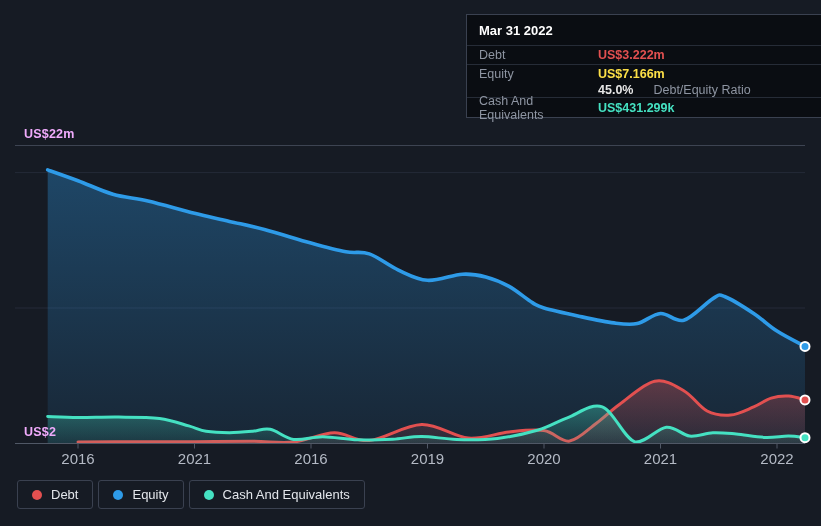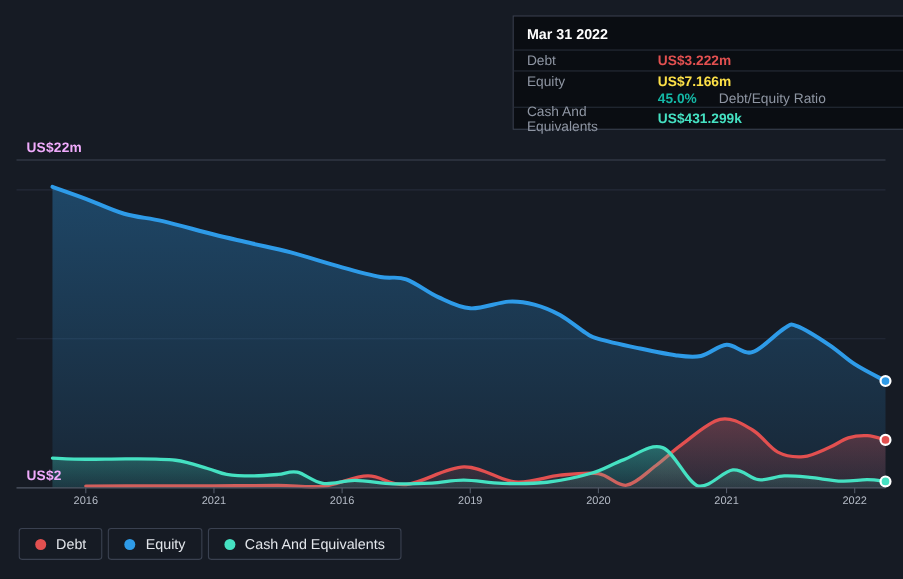--- a/index.html
+++ b/index.html
@@ -7,33 +7,33 @@
     position:relative;width:821px;height:526px;overflow:hidden;
     background:#161b24;font-family:"Liberation Sans",sans-serif;
   }
   #chart{position:absolute;left:0;top:0;}
   .y-label{
     position:absolute;left:24px;font-size:12.5px;font-weight:bold;
     color:#f0abfc;letter-spacing:.2px;
   }
   #x-labels .x-label{
     position:absolute;top:450px;transform:translateX(-50%);
-    font-size:10px;color:#b4bac5;
+    font-size:15px;color:#b4bac5;
   }
   .tooltip{
     position:absolute;left:466px;top:14px;width:409px;box-sizing:border-box;
     background:#0a0d12;border:1px solid #3a4150;color:#8e95a2;font-size:12.5px;
   }
   .tt-title{height:30px;line-height:31px;padding-left:12px;color:#ffffff;
     font-weight:bold;font-size:13px;}
   .tt-row{display:flex;align-items:center;border-top:1px solid #262c37;padding:0 12px;}
   .tt-row .lbl{width:119px;flex:none;}
   .tt-row .val{font-weight:bold;}
   .h18{height:18px}.h17{height:17px}.h15{height:15px;border-top:none}.h19{height:19px}
-  .white{color:#14b8a6;font-weight:bold;}
+  .white{color:#e5e5e5;font-weight:bold;}
   .gray{color:#8e95a2;margin-left:20px;}
   .legend{position:absolute;left:17px;top:480px;display:flex;gap:5px;}
   .legend-item{
     display:flex;align-items:center;gap:9px;height:29px;padding:0 14px;
     box-sizing:border-box;border:1px solid #3a4150;border-radius:3px;
     color:#e3e6eb;font-size:13px;cursor:pointer;background:transparent;
   }
   .dot{width:10px;height:10px;border-radius:50%;flex:none;}
 </style>
 </head>

